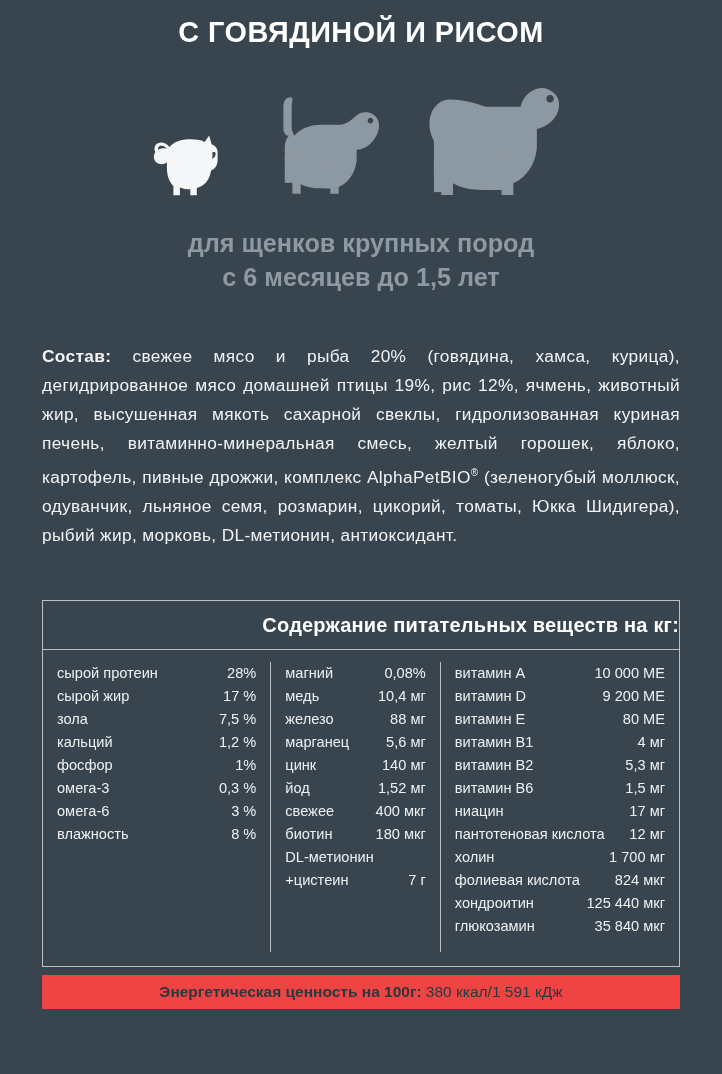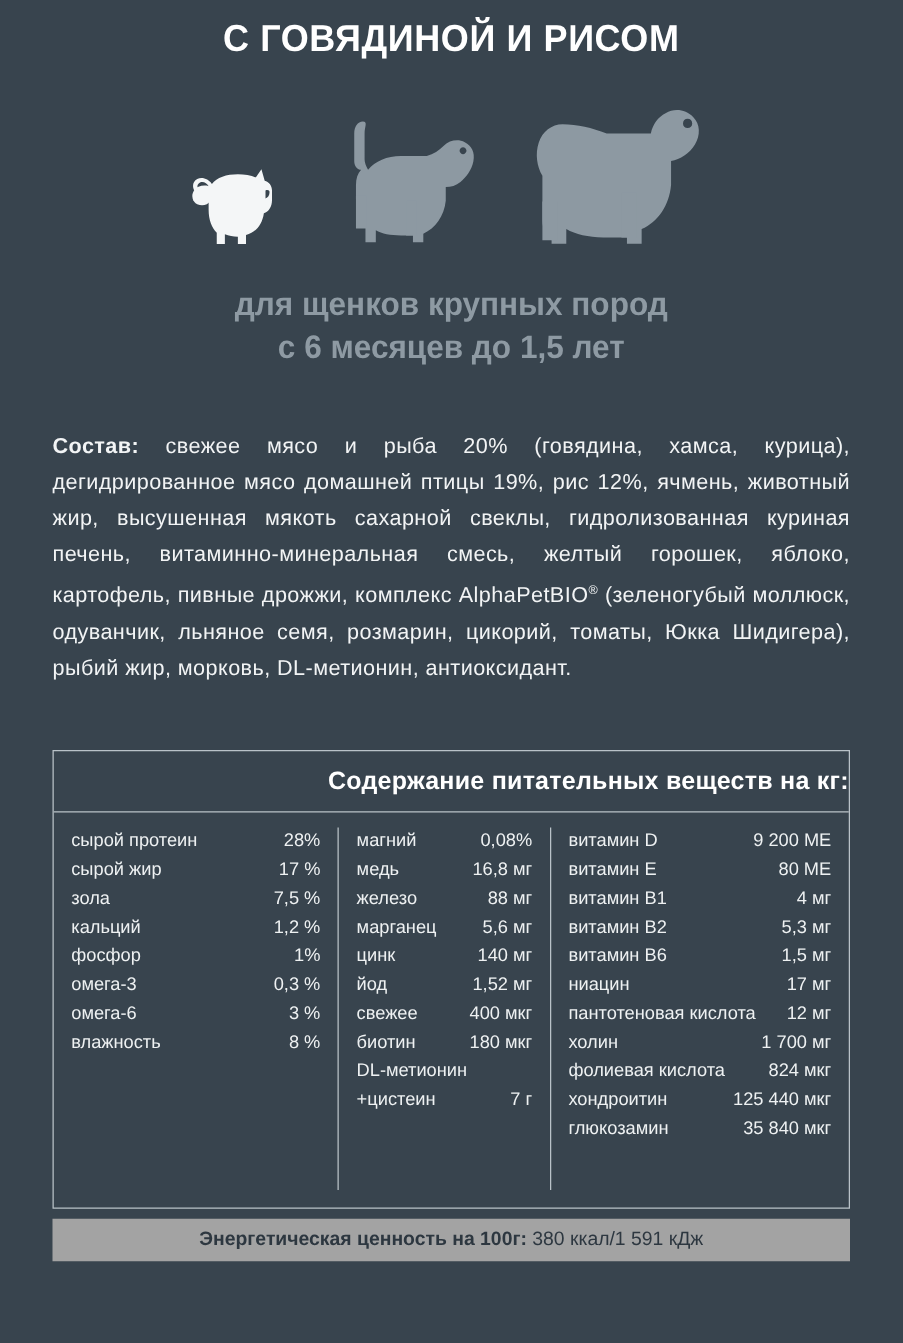--- a/index.html
+++ b/index.html
@@ -113,21 +113,21 @@
   .nrow .nvalue { text-align: right; }
 
   
   .energy-bar {
     position: absolute;
     left: 42px;
     top: 975px;
     width: 638px;
     height: 34px;
     line-height: 34px;
-    background: #a3a3a3;
+    background: #ef4444;
     color: #2d3740;
     font-size: 15.5px;
     text-align: center;
     box-sizing: border-box;
   }
   .energy-bar .elabel { font-weight: bold; }
 </style>
 </head>
 <body>
 
@@ -223,21 +223,21 @@
           <span class="nvalue">8 %</span>
         </div>
       </div>
     <div class="ncol c2">
         <div class="nrow">
           <span class="nlabel">магний</span>
           <span class="nvalue">0,08%</span>
         </div>
         <div class="nrow">
           <span class="nlabel">медь</span>
-          <span class="nvalue">16,8 мг</span>
+          <span class="nvalue">10,4 мг</span>
         </div>
         <div class="nrow">
           <span class="nlabel">железо</span>
           <span class="nvalue">88 мг</span>
         </div>
         <div class="nrow">
           <span class="nlabel">марганец</span>
           <span class="nvalue">5,6 мг</span>
         </div>
         <div class="nrow">
@@ -258,20 +258,24 @@
         </div>
         <div class="nrow no-value">
           <span class="nlabel">DL-метионин</span>
         </div>
         <div class="nrow">
           <span class="nlabel">+цистеин</span>
           <span class="nvalue">7 г</span>
         </div>
       </div>
     <div class="ncol c3">
+        <div class="nrow">
+          <span class="nlabel">витамин A</span>
+          <span class="nvalue">10 000 МЕ</span>
+        </div>
         <div class="nrow">
           <span class="nlabel">витамин D</span>
           <span class="nvalue">9 200 МЕ</span>
         </div>
         <div class="nrow">
           <span class="nlabel">витамин E</span>
           <span class="nvalue">80 МЕ</span>
         </div>
         <div class="nrow">
           <span class="nlabel">витамин B1</span>

